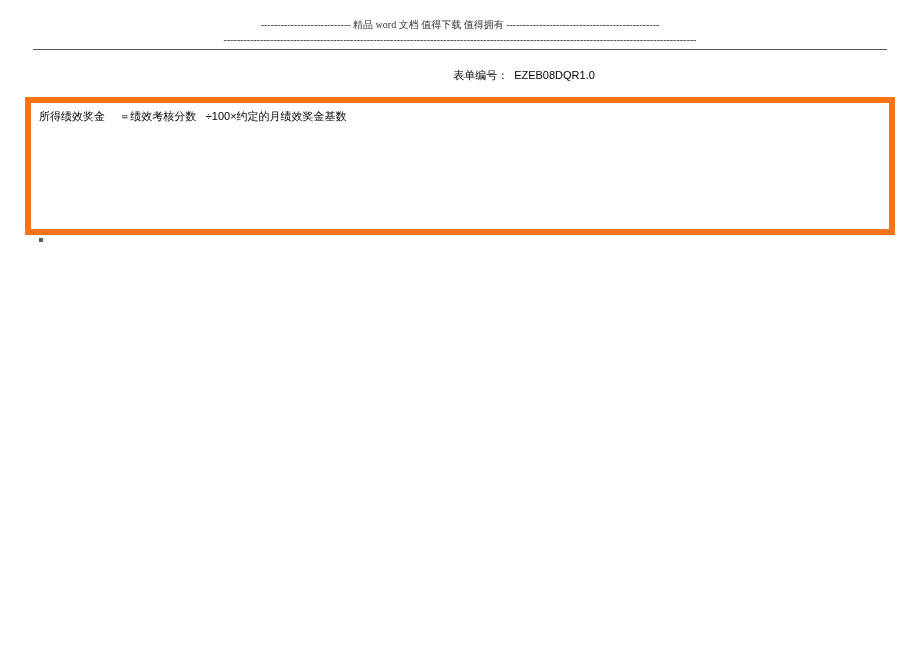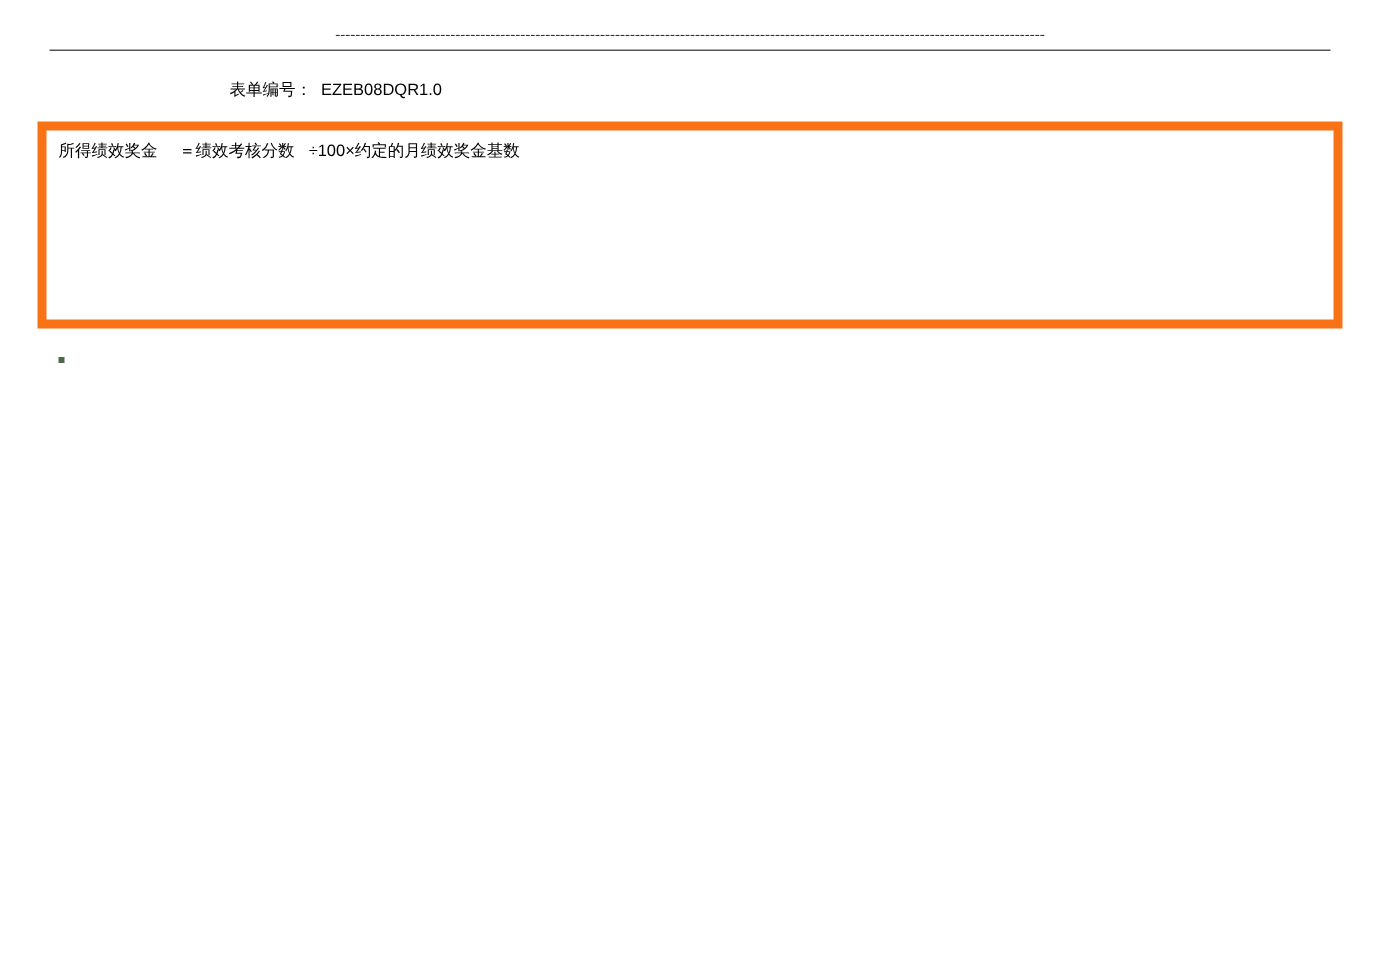--- a/index.html
+++ b/index.html
@@ -35,20 +35,21 @@
     }
     .hr-top {
       border: none;
       border-top: 1px solid #555;
       margin: 0 8px 18px 8px;
     }
     .form-id-row {
       margin-left: 128px;
       margin-bottom: 14px;
       font-size: 11px;
+      text-align: center;
     }
     .form-id-label {
       font-family: "SimSun", "宋体", serif;
     }
     .form-id-value {
       font-family: Arial, sans-serif;
       margin-left: 6px;
     }
     .content-box {
       border: 6px solid #f97316;
@@ -70,20 +71,23 @@
       width: 4px;
       height: 4px;
       background: #4a6a4a;
     }
   </style>
 </head>
 <body>
 
 <div class="page">
 
+  <div class="header-line-1">
+    <span>---------------------------</span><span> 精品 word 文档  值得下载  值得拥有 </span><span>----------------------------------------------</span>
+  </div>
   <div class="header-line-2">----------------------------------------------------------------------------------------------------------------------------------------------</div>
 
   <hr class="hr-top">
 
   <div class="form-id-row">
     <span class="form-id-label">表单编号：</span><span class="form-id-value">EZEB08DQR1.0</span>
   </div>
 
   <div class="content-box">
     <div class="formula-line">

